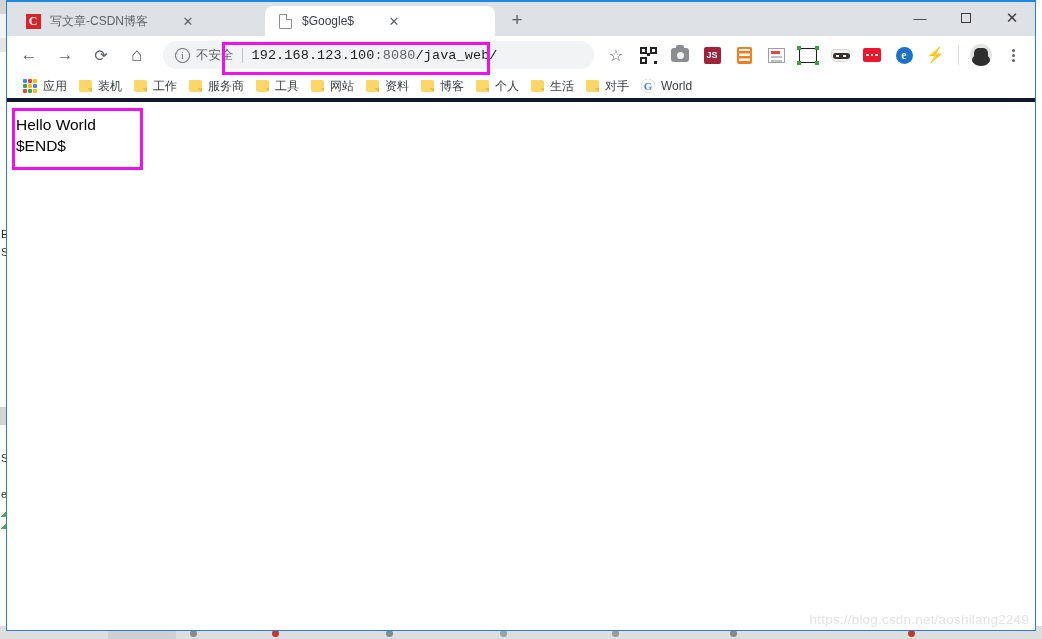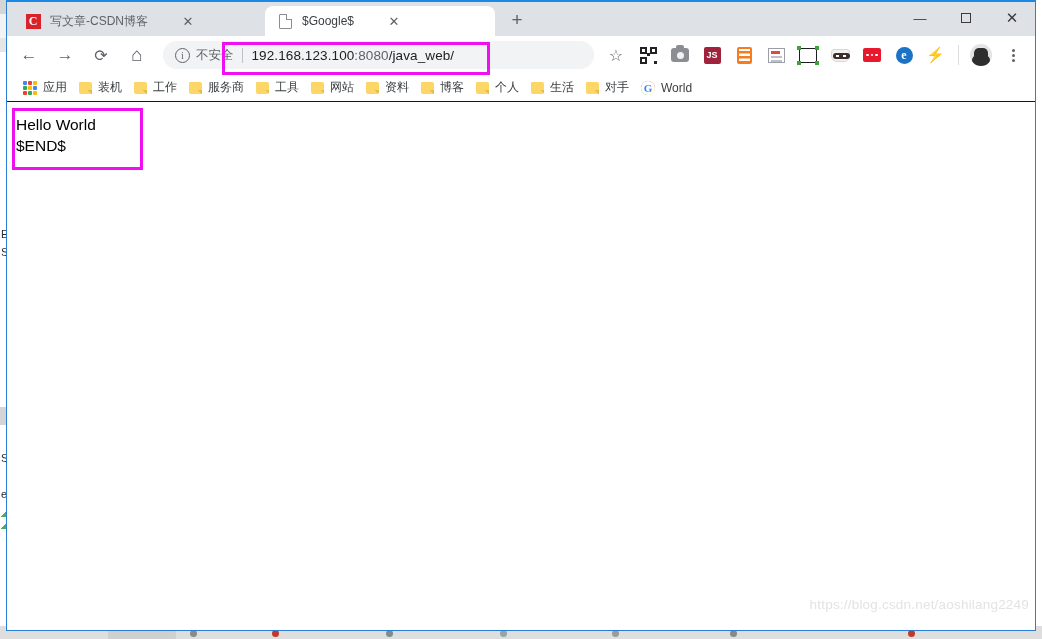--- a/index.html
+++ b/index.html
@@ -207,21 +207,21 @@
     color: #5f6368;
     font-size: 10px;
     display: flex; align-items: center; justify-content: center;
     font-family: "Liberation Serif", serif;
     margin-right: 6px;
   }
   .sec-text { font-size: 12.5px; color: #5f6368; margin-right: 8px; }
   .omni-sep {
     width: 1px; height: 15px; background: #bdc1c6; margin-right: 9px;
   }
-  .url { letter-spacing: 0.1px; }
+  .url { letter-spacing: 0.1px; font-family: Liberation Mono, monospace; }
   .url .host { color: #202124; }
   .url .rest { color: #5f6368; }
   .url .path { color: #202124; }
 
   #url-highlight {
     position: absolute;
     left: 222px; top: 42px;
     width: 268px; height: 33px;
     border: 3px solid #f00ff0;
     pointer-events: none;
@@ -364,21 +364,21 @@
     display:flex; flex-direction:column; align-items:center; gap:2px;
   }
   .ic-menu i { width:3px;height:3px;border-radius:50%;background:#5f6368; display:block;}
 
   
   #bookmarks {
     height: 28px;
     background: #ffffff;
     display: flex; align-items: center;
     padding-left: 10px;
-    border-bottom: 1px solid #0f172a;
+    border-bottom: 4px solid #0f172a;
     font-size: 12px;
     color: #3c4043;
     overflow: hidden;
   }
   .apps-grid {
     width: 14px; height: 14px;
     display: grid;
     grid-template-columns: repeat(3, 4px);
     grid-template-rows: repeat(3, 4px);
     gap: 1px;
@@ -440,21 +440,21 @@
   }
   #page-highlight {
     position: absolute;
     left: 5px; top: 6px;
     width: 131px; height: 62px;
     border: 3px solid #f00ff0;
     pointer-events: none;
   }
   #watermark {
     position: absolute;
-    right: 6px; bottom: 18px;
+    right: 6px; bottom: 3px;
     font-size: 13.5px;
     color: #e3e3e3;
     letter-spacing: 0.2px;
     white-space: nowrap;
   }
 </style>
 </head>
 <body>
 
 <div id="desktop">

